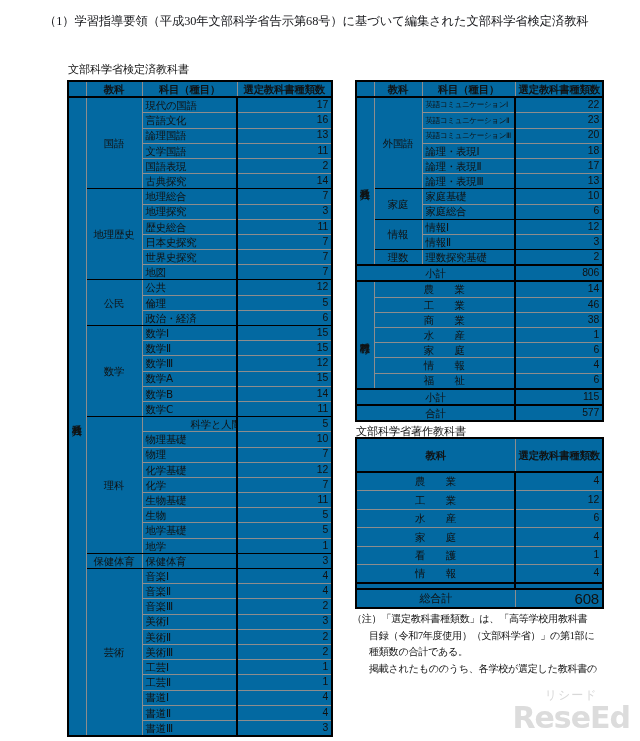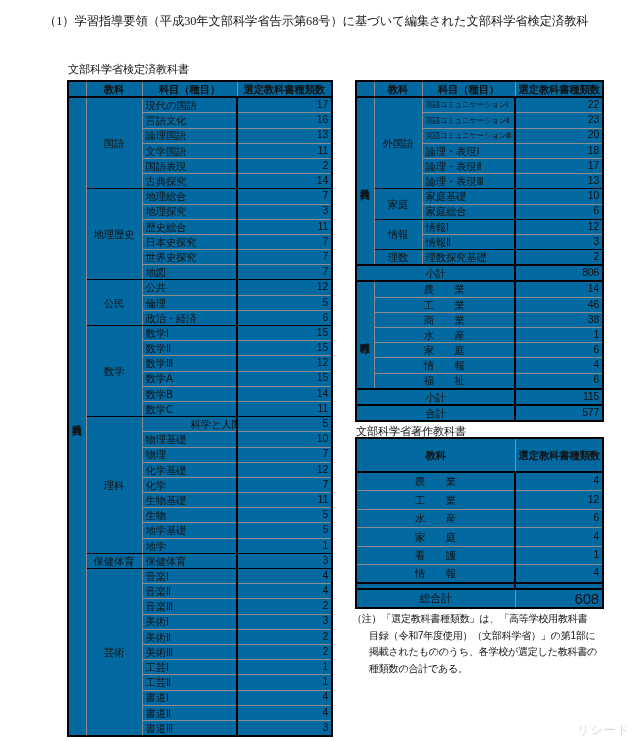--- a/index.html
+++ b/index.html
@@ -112,21 +112,21 @@
 
   #tbl-chosaku td { height: 17.4px; }
   #tbl-chosaku td.hdr { height: 32px; }
 
   
   #note {
     position: absolute;
     left: 352px;
     top: 611px;
     width: 262px;
-    font-family: Liberation Sans, sans-serif;
+    font-family: Liberation Serif, serif;
     font-size: 10.1px;
     line-height: 1.65;
     color: #111;
     letter-spacing: -0.3px;
   }
   #note .nl { display: block; }
   #note .ind { padding-left: 17px; }
 
   
   #watermark {
@@ -513,19 +513,20 @@
     <tr>
       <td class="total">総合計</td>
       <td class="num">608</td>
     </tr>
   </tbody>
 </table>
 
 <div id="note">
   <span class="nl">（注）「選定教科書種類数」は、「高等学校用教科書</span>
   <span class="nl ind">目録（令和7年度使用）（文部科学省）」の第1部に</span>
+  <span class="nl ind">種類数の合計である。</span>
   <span class="nl ind">掲載されたもののうち、各学校が選定した教科書の</span>
-  <span class="nl ind">種類数の合計である。</span>
 </div>
 
 <div id="watermark">
   <span class="wm-sub">リシード</span>
+  <span class="wm-main">ReseEd</span>
 </div>
 
 </body></html>

